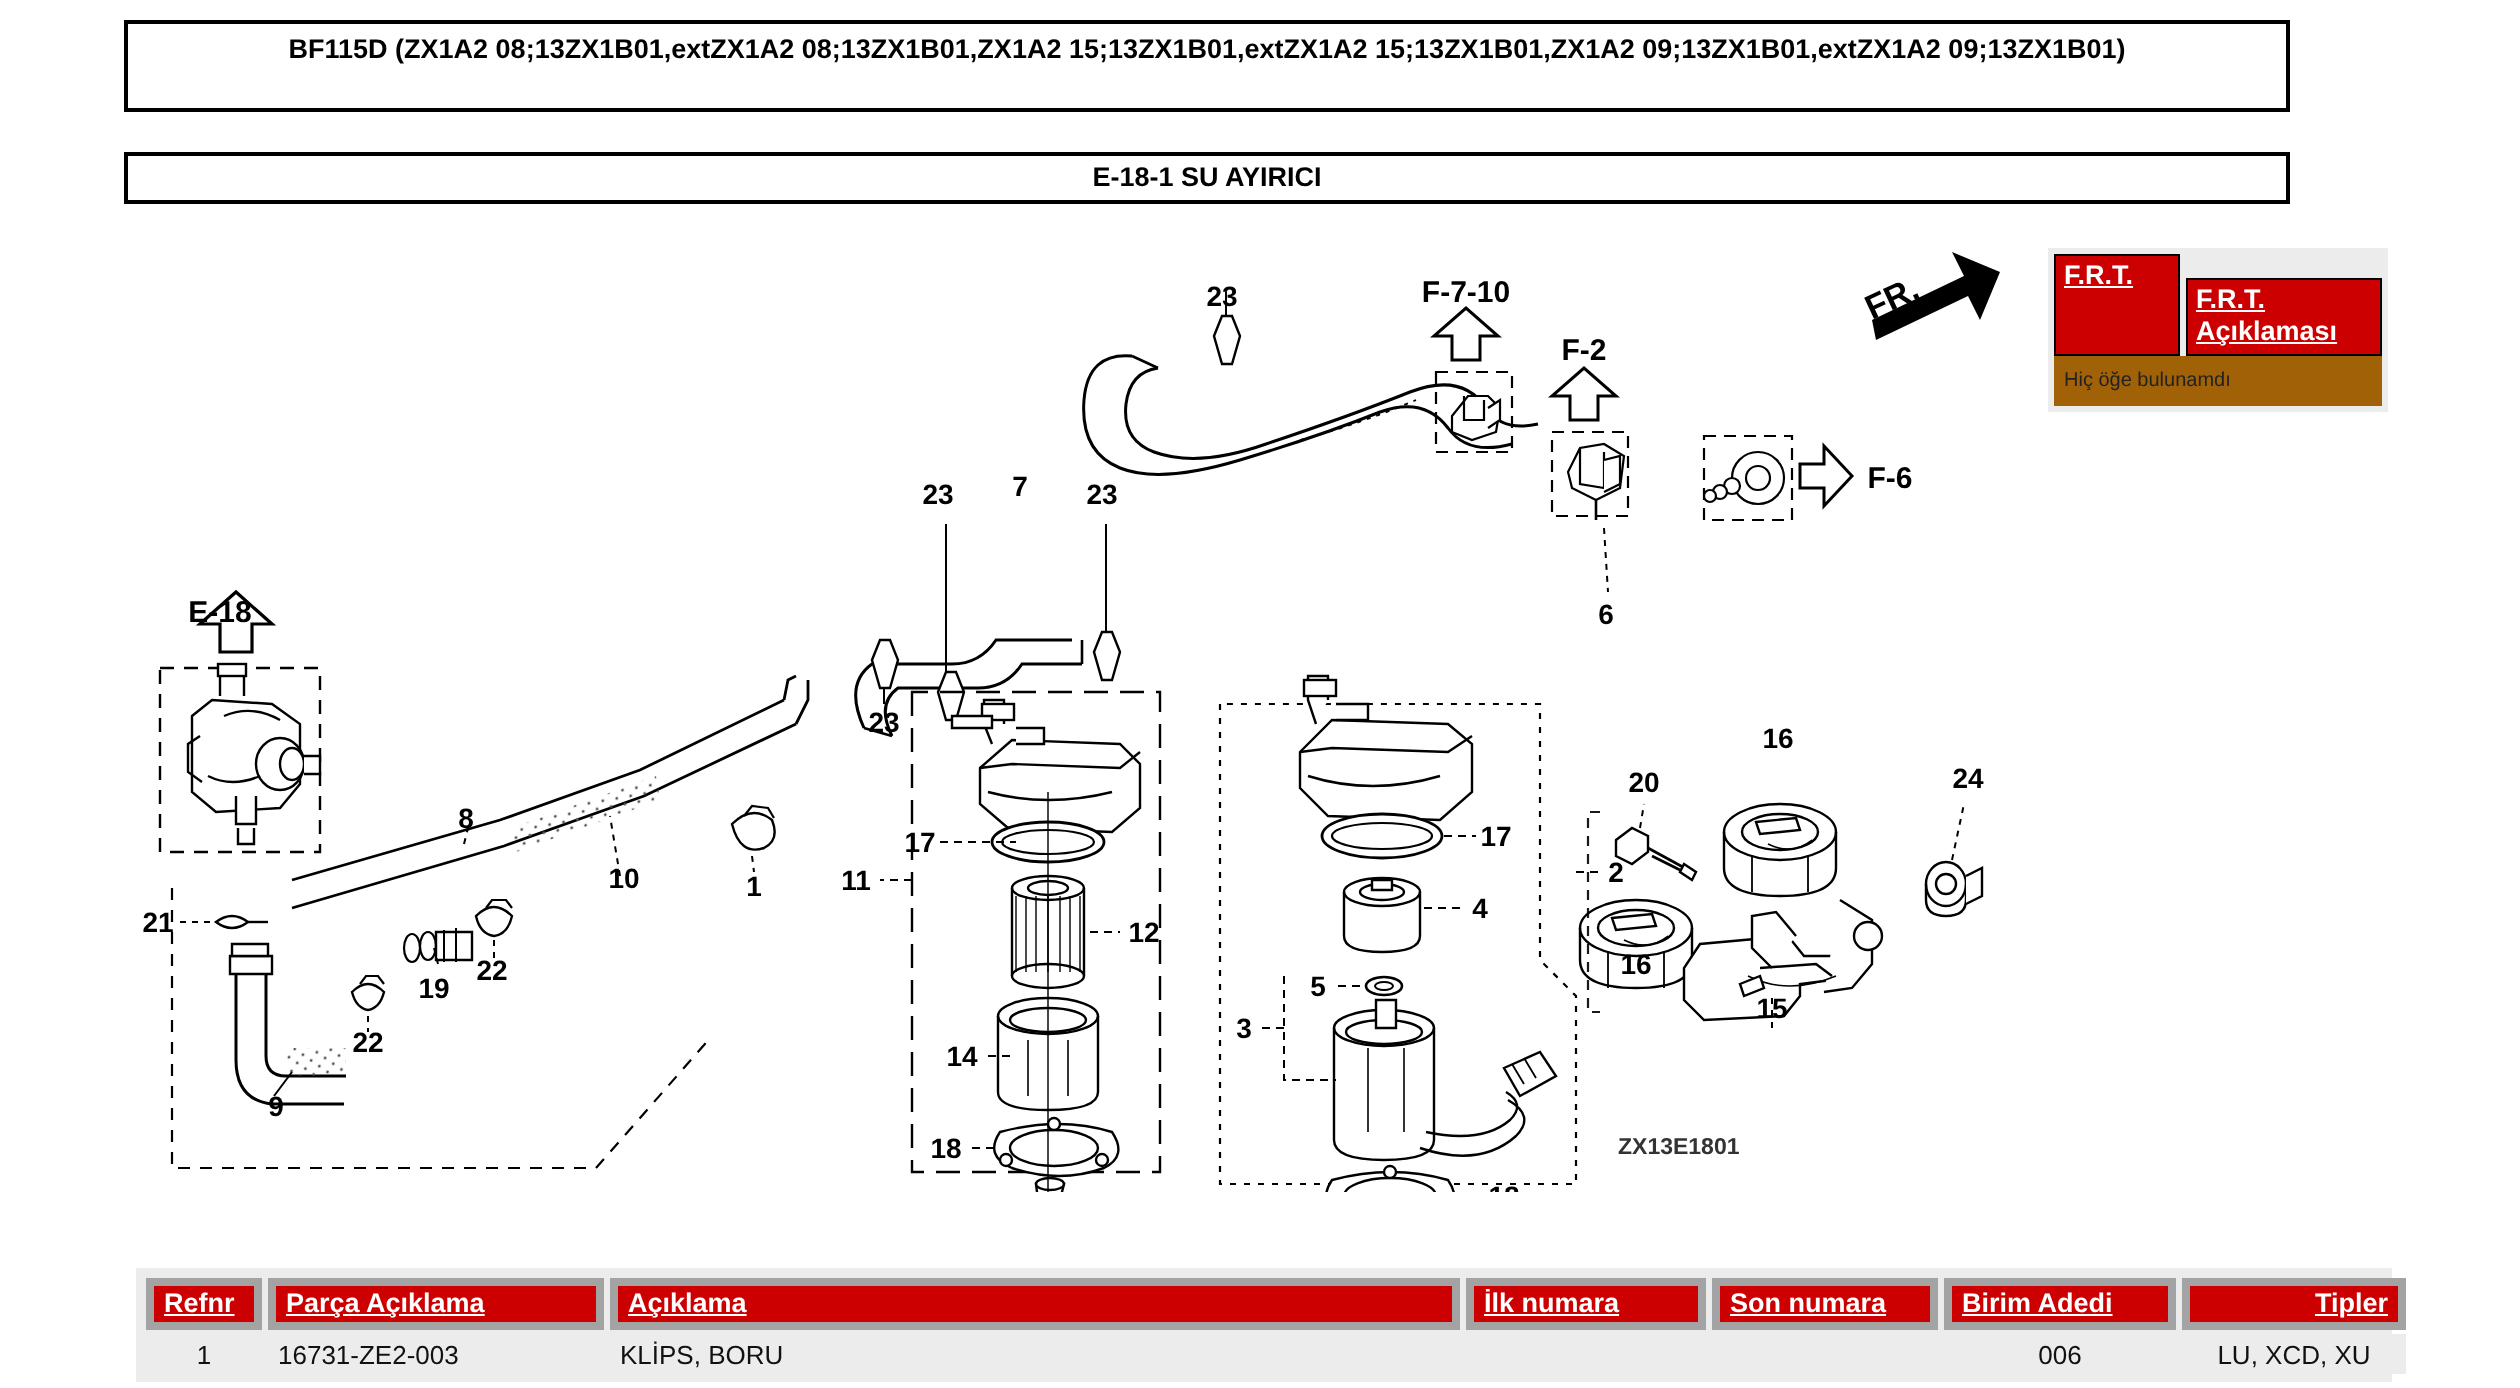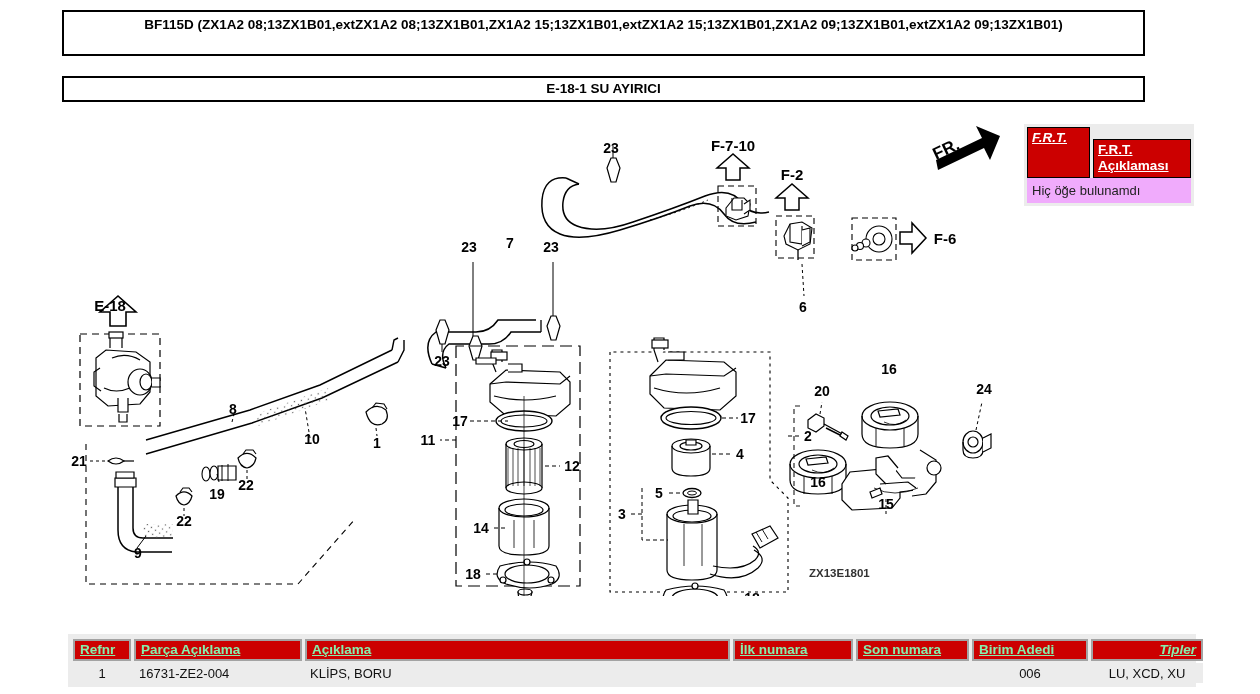--- a/index.html
+++ b/index.html
@@ -62,26 +62,26 @@
     background: #cc0000;
     border: 1px solid #000000;
     box-sizing: border-box;
     padding: 2px 4px 3px 4px;
     color: #ffffff;
     font-weight: bold;
     font-size: 13.5px;
     line-height: 16px;
   }
   .frt-head u { text-decoration: underline; }
-  #frt-head-1 { width: 63px; font-style: italic; }
+  #frt-head-1 { width: 63px; }
   #frt-head-2 { width: 98px; margin-top: 12px; }
   #frt-empty {
-    background: #f0abfc;
+    background: #a16207;
     color: #222222;
-    font-size: 13px;
+    font-size: 10px;
     padding: 5px 5px 4px 5px;
     line-height: 16px;
   }
 
   
   #diagram {
     position: absolute;
     left: 0px;
     top: 96px;
     width: 1010px;
@@ -100,31 +100,31 @@
     box-sizing: border-box;
   }
   table.pt {
     border-collapse: separate;
     border-spacing: 3px 2px;
     width: 100%;
     table-layout: fixed;
   }
   table.pt th {
     background: #cc0000;
-    border: 2px solid #a3a3a3;
-    color: #86efac;
+    border: 4px solid #a3a3a3;
+    color: #ffffff;
     font-weight: bold;
     font-size: 13.5px;
     padding: 1px 5px 2px 5px;
     text-align: left;
     white-space: nowrap;
     height: 19px;
     box-sizing: border-box;
   }
-  table.pt th.right { text-align: right; font-style: italic; }
+  table.pt th.right { text-align: right; }
   table.pt th u { text-decoration: underline; }
   table.pt td {
     background: #ececec;
     color: #111111;
     font-size: 13px;
     padding: 2px 5px;
     height: 20px;
     box-sizing: border-box;
     overflow: hidden;
     white-space: nowrap;
@@ -551,21 +551,21 @@
           <th><u>Açıklama</u></th>
           <th><u>İlk numara</u></th>
           <th><u>Son numara</u></th>
           <th><u>Birim Adedi</u></th>
           <th class="right"><u>Tipler</u></th>
         </tr>
       </thead>
       <tbody>
         <tr>
           <td class="c">1</td>
-          <td>16731-ZE2-004</td>
+          <td>16731-ZE2-003</td>
           <td>KLİPS, BORU</td>
           <td></td>
           <td></td>
           <td class="c">006</td>
           <td class="c">LU, XCD, XU</td>
         </tr>
       </tbody>
     </table>
   </div>
 

